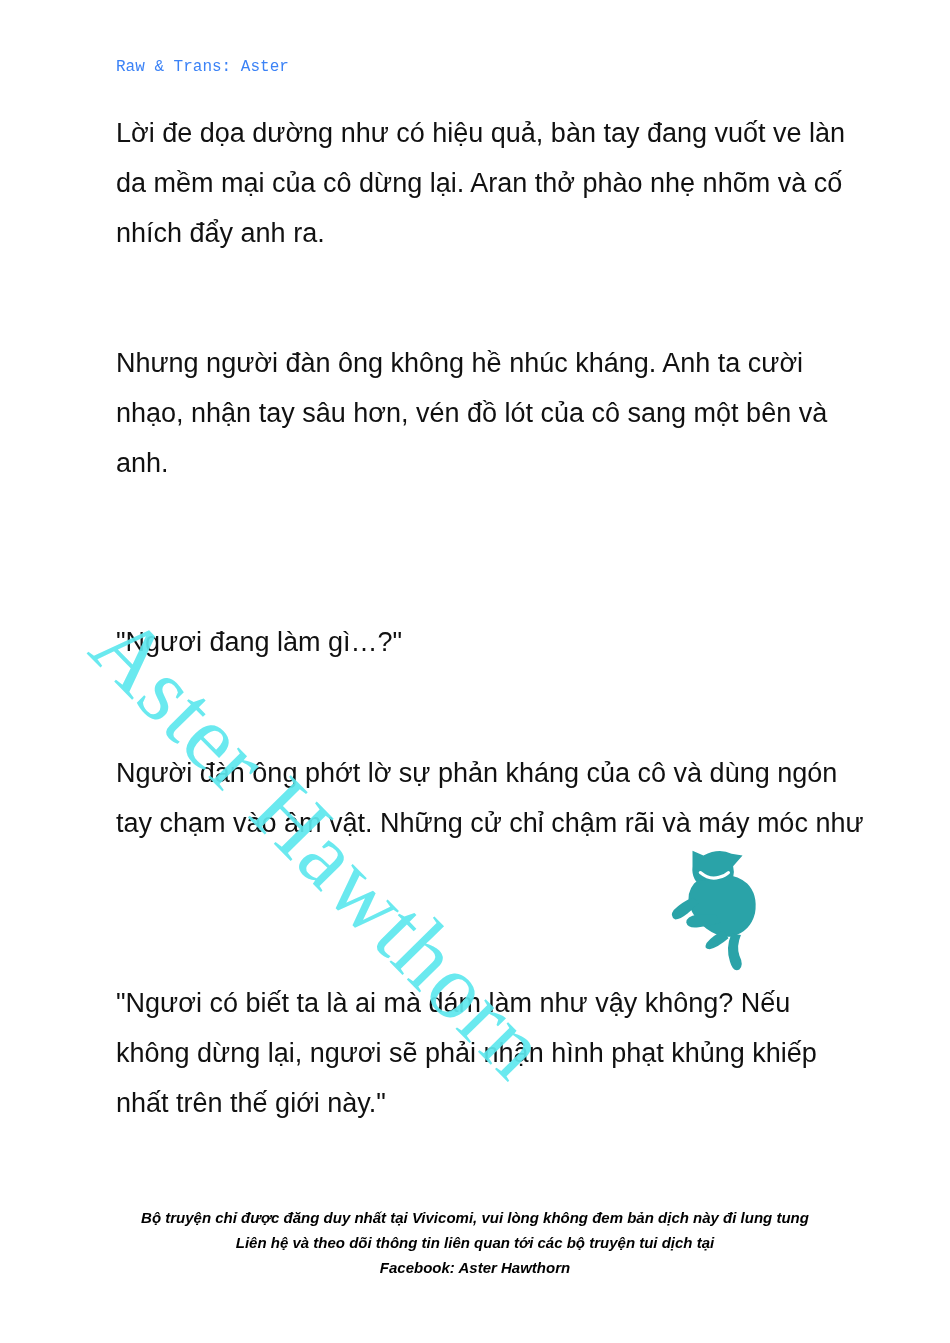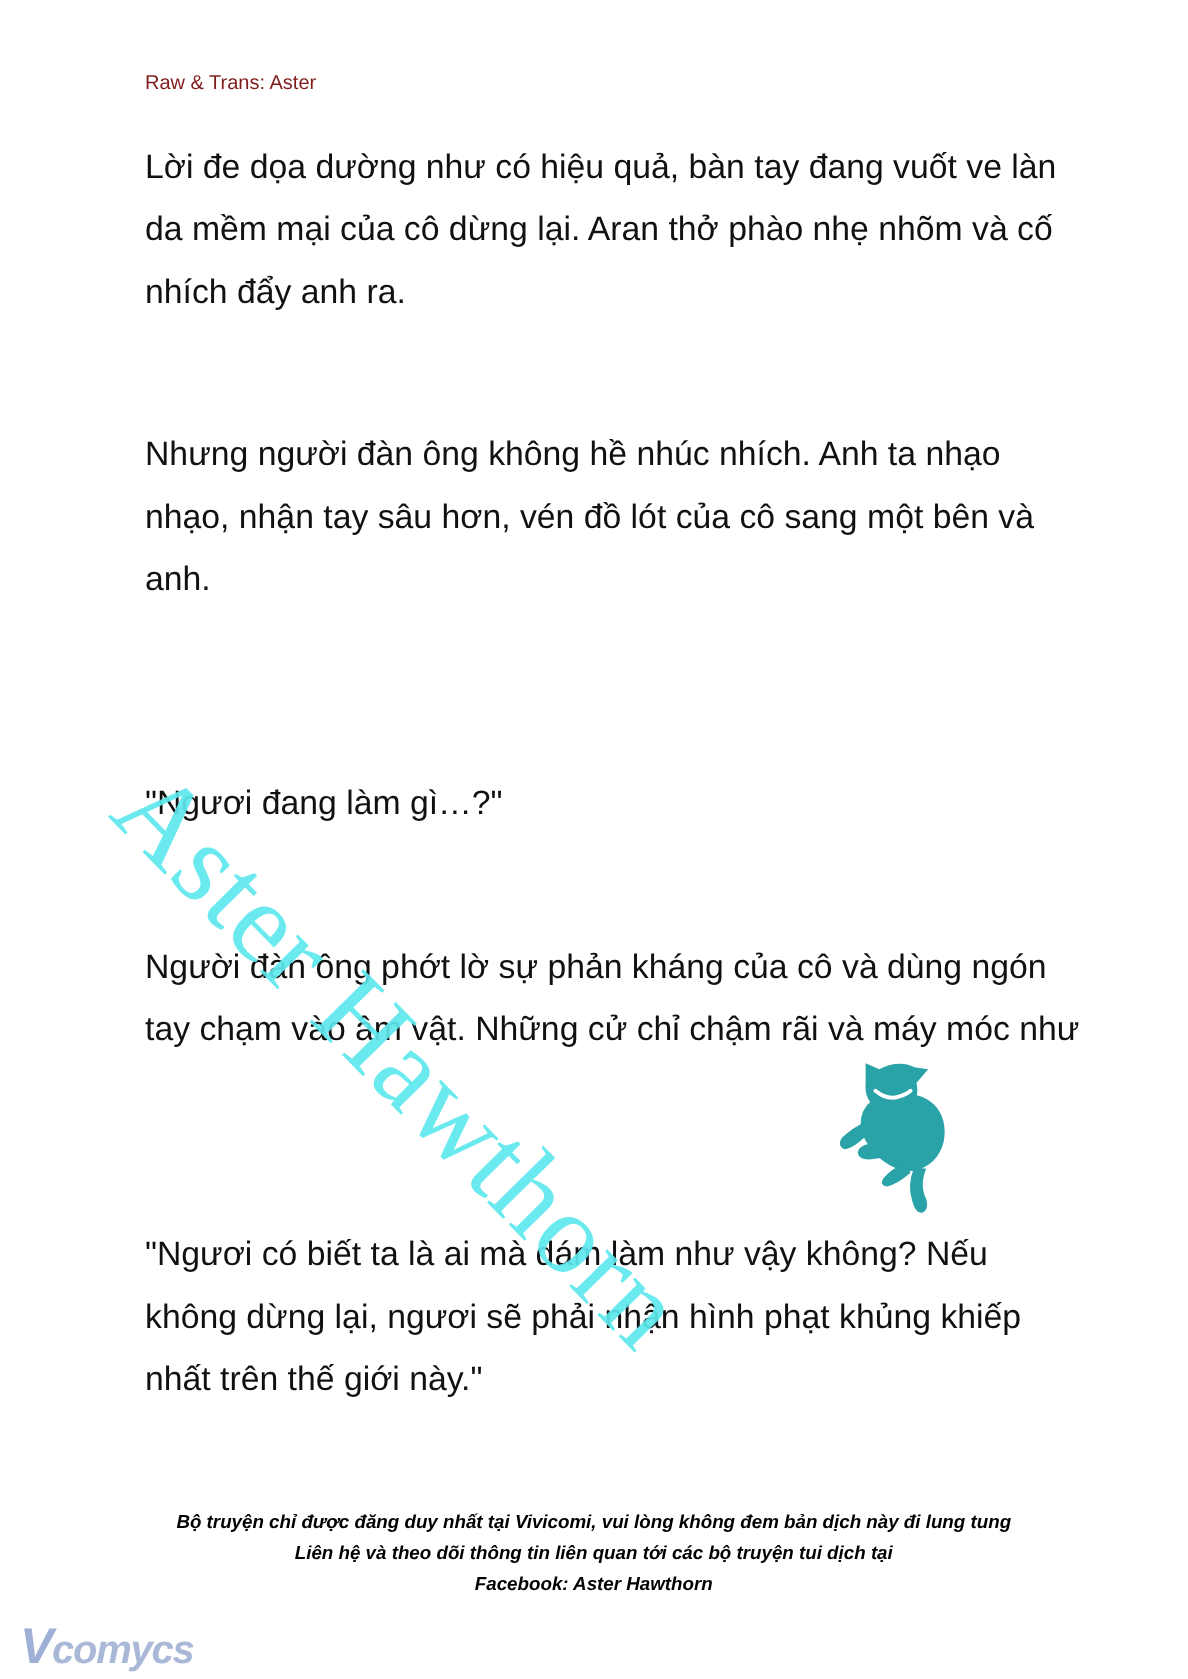--- a/index.html
+++ b/index.html
@@ -3,21 +3,21 @@
   <meta charset="utf-8">
   <style>
     html, body { margin: 0; padding: 0; }
     body {
       width: 950px; height: 1343px; background: #ffffff;
       position: relative; overflow: hidden;
     }
     .page { position: absolute; left: 0; top: 0; width: 950px; height: 1343px; }
     .header {
       position: absolute; left: 116px; top: 58px;
-      font-family: Liberation Sans, sans-serif; font-size: 16px; color: #7f1d1d;
+      font-family: Liberation Mono, monospace; font-size: 16px; color: #3b82f6;
     }
     .para {
       position: absolute; left: 116px; width: 730px;
       font-family: Liberation Sans, sans-serif; font-size: 27px; line-height: 50px;
       color: #111; margin: 0;
     }
     .line { display: block; white-space: nowrap; }
     .watermark {
       position: absolute; left: 108px; top: 578px;
       font-family: "Liberation Serif", serif; font-size: 92px; color: #5ee8ee;
@@ -45,21 +45,21 @@
 
   <div class="header">Raw &amp; Trans: Aster</div>
 
   <p class="para" style="top:108px;">
     <span class="line">Lời đe dọa dường như có hiệu quả, bàn tay đang vuốt ve làn</span>
     <span class="line">da mềm mại của cô dừng lại. Aran thở phào nhẹ nhõm và cố</span>
     <span class="line">nhích đẩy anh ra.</span>
   </p>
 
   <p class="para" style="top:338px;">
-    <span class="line">Nhưng người đàn ông không hề nhúc nhích. Anh ta nhạo</span>
+    <span class="line">Nhưng người đàn ông không hề nhúc kháng. Anh ta cười</span>
     <span class="line">nhạo, nhận tay sâu hơn, vén đồ lót của cô sang một bên và</span>
     <span class="line">anh.</span>
   </p>
 
   <p class="para" style="top:617px;">
     <span class="line">"Ngươi đang làm gì…?"</span>
   </p>
 
   <p class="para" style="top:748px;">
     <span class="line">Người đàn ông phớt lờ sự phản kháng của cô và dùng ngón</span>
@@ -90,17 +90,14 @@
       <path d="M98 122 Q90 140 96 158 Q100 172 108 168 Q114 162 108 150 Q104 138 110 124 Z"></path>
     </g>
 
     <path d="M58 44 Q70 54 82 50 Q90 48 94 44" stroke="#ffffff" stroke-width="4" fill="none" stroke-linecap="round"></path>
   </svg>
 
   <div class="footer" style="top:1209px;">Bộ truyện chỉ được đăng duy nhất tại Vivicomi, vui lòng không đem bản dịch này đi lung tung</div>
   <div class="footer" style="top:1234px;">Liên hệ và theo dõi thông tin liên quan tới các bộ truyện tui dịch tại</div>
   <div class="footer" style="top:1259px;text-align:center;">Facebook: Aster Hawthorn</div>
 
-  <div class="logo">
-    <span class="v">V</span><span>comycs</span>
-  </div>
 
 </div>
 
 </body></html>

